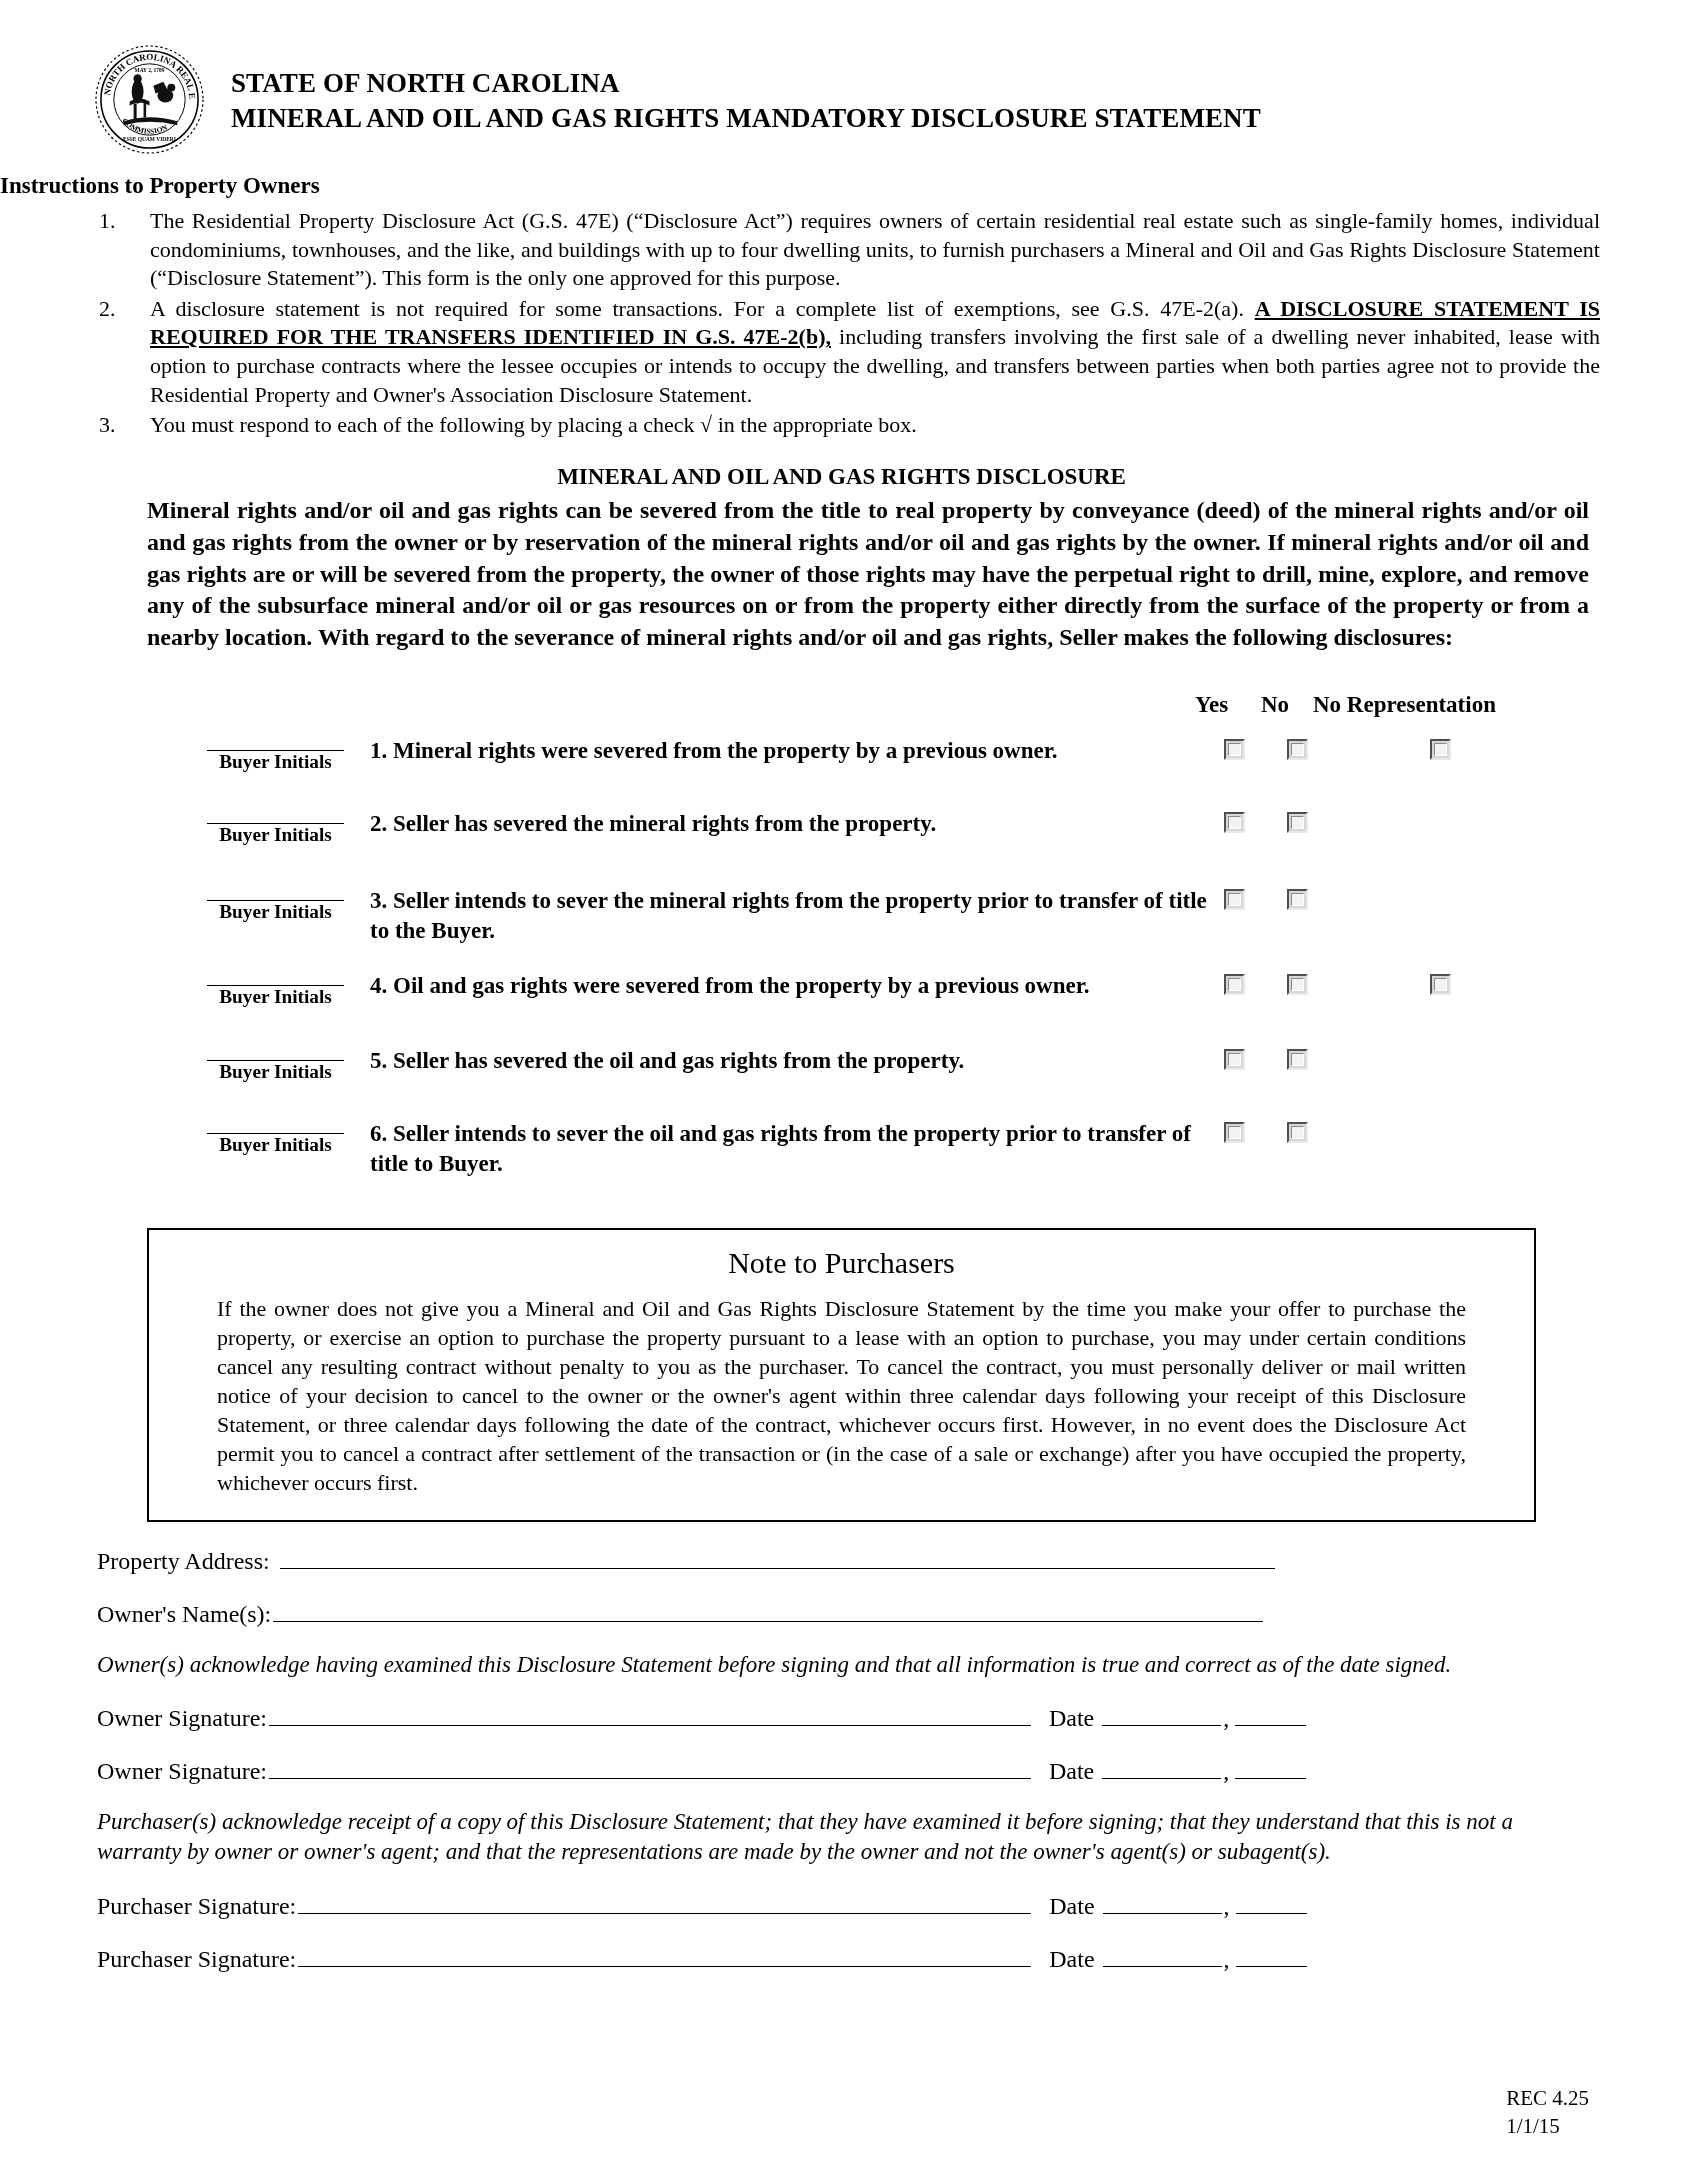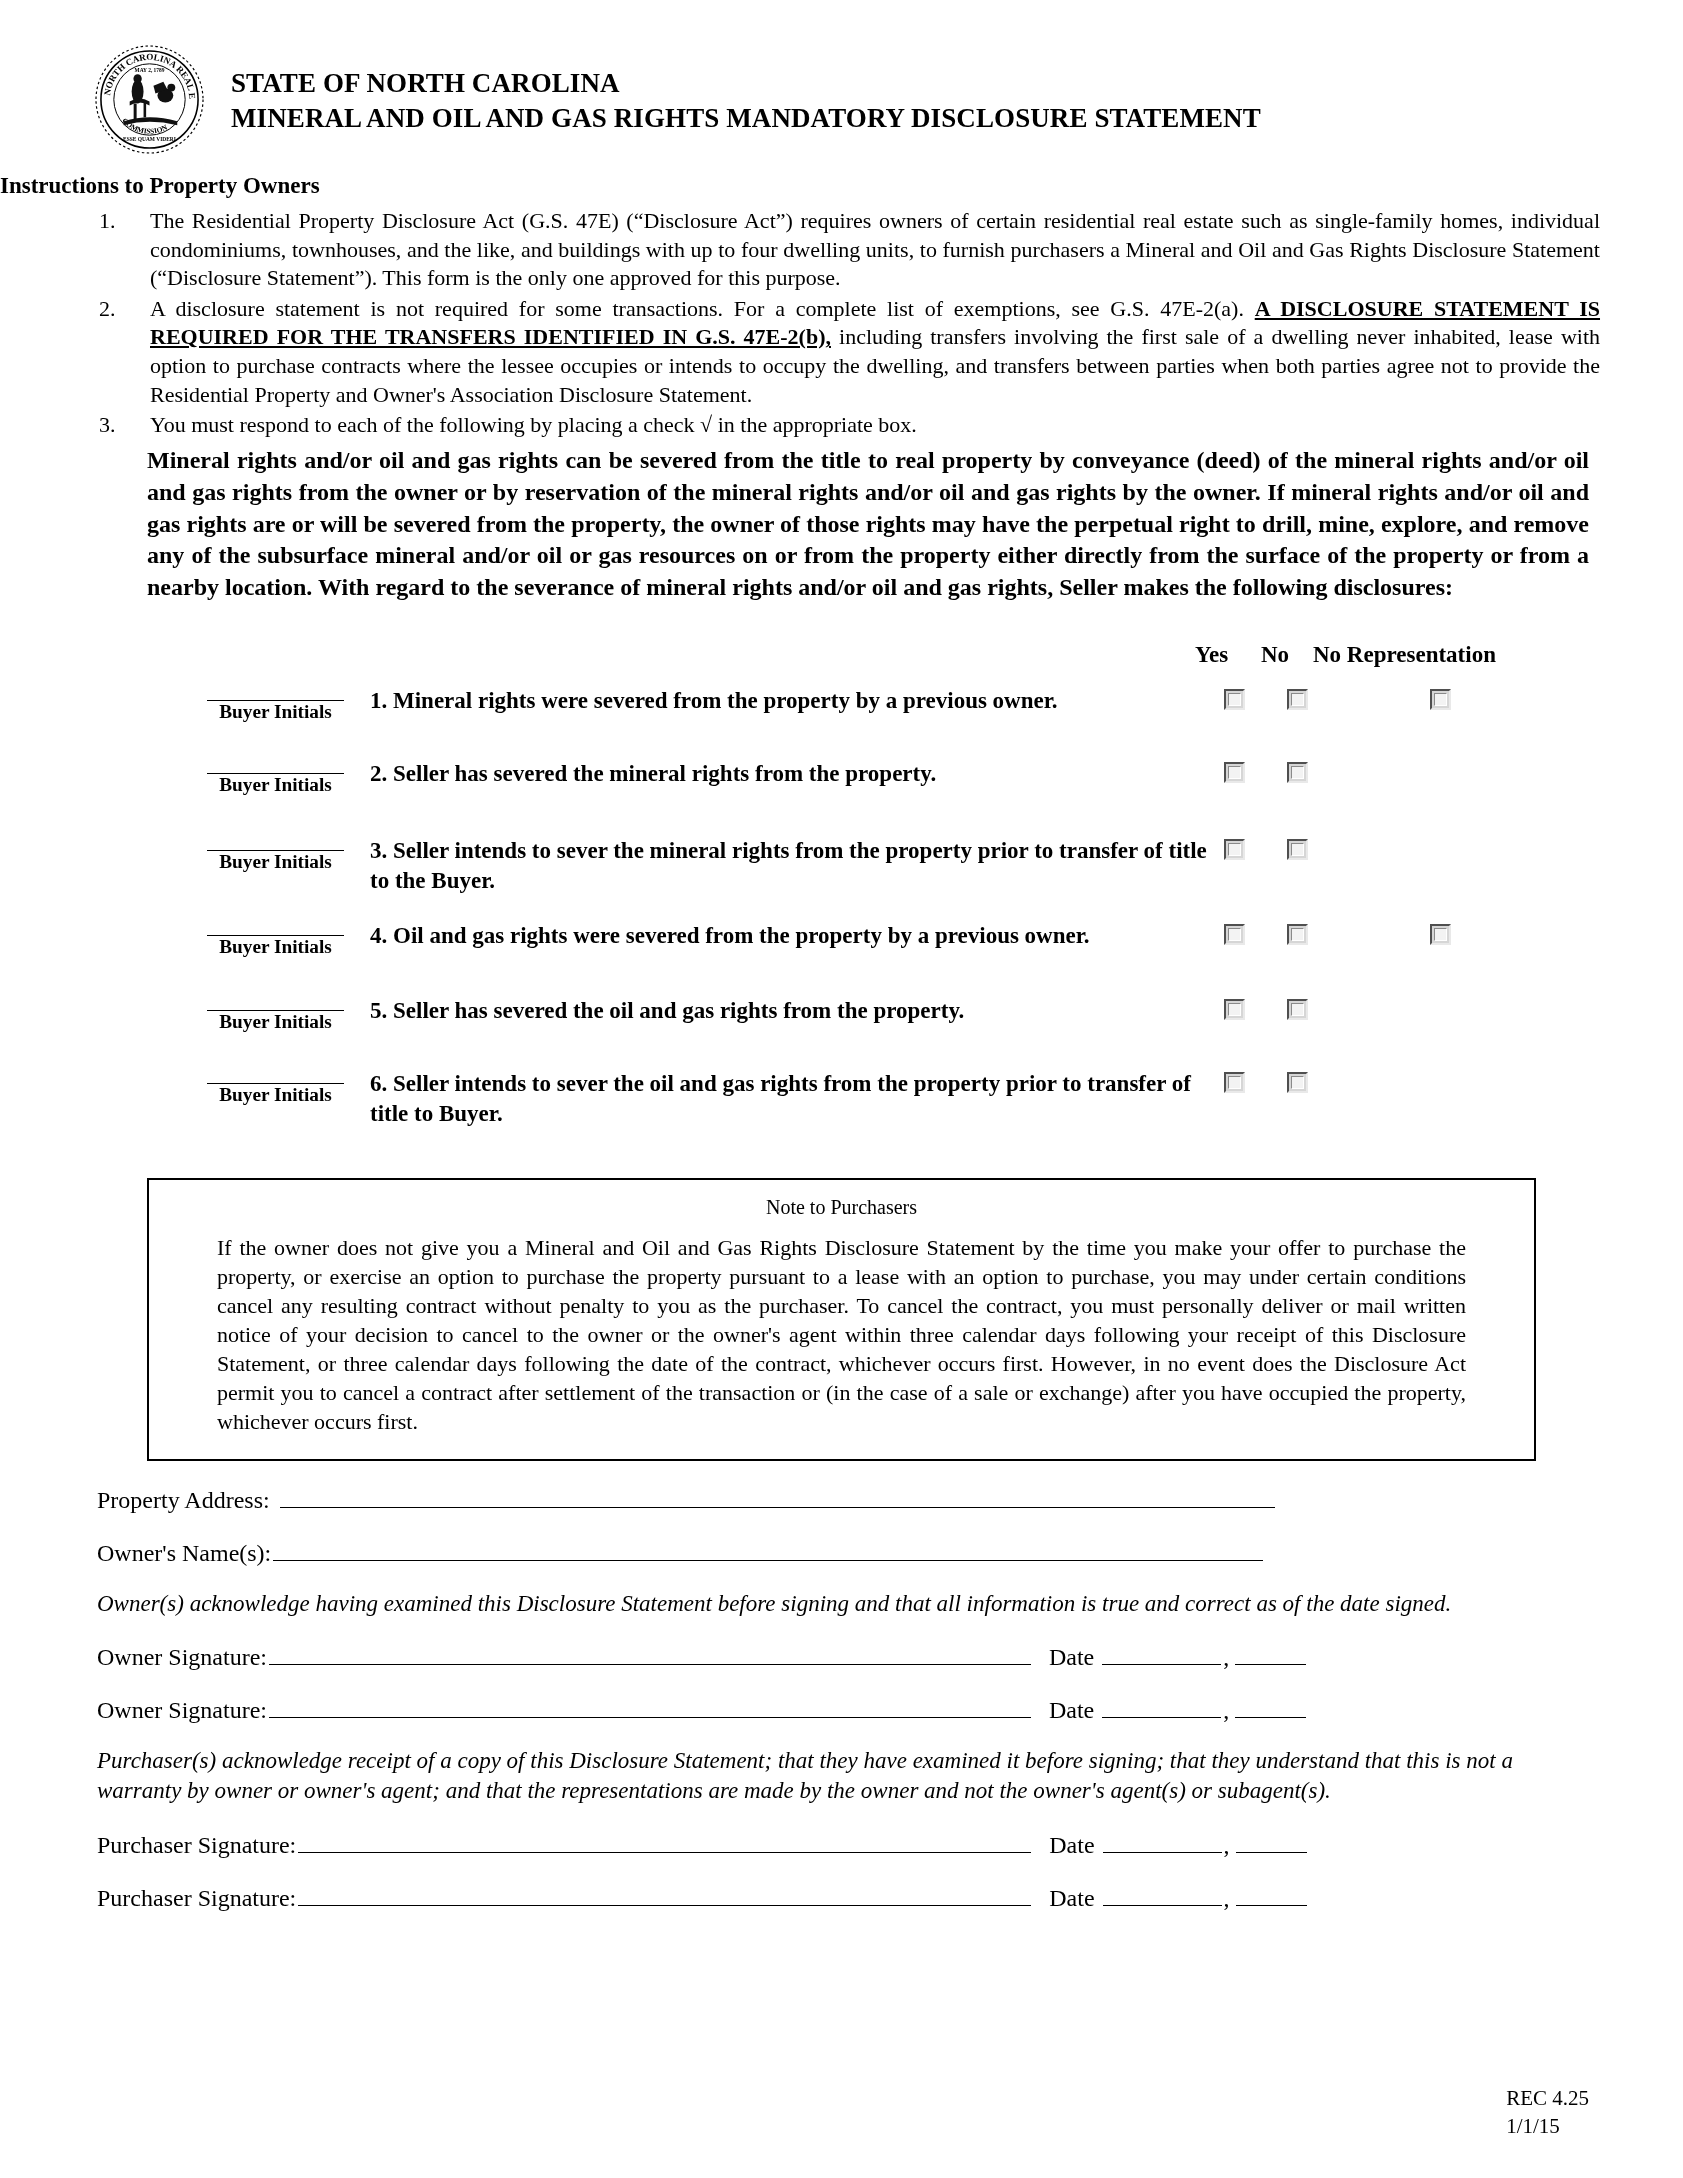--- a/index.html
+++ b/index.html
@@ -174,21 +174,21 @@
 
   
   .notebox {
     margin: 34px 147px 0 147px;
     border: 2px solid #000;
     padding: 16px 30px 22px 30px;
     box-sizing: border-box;
   }
   .note-title {
     text-align: center;
-    font-size: 20px;
+    font-size: 30px;
     font-weight: normal;
     margin-bottom: 14px;
   }
   .note-body {
     font-size: 22px;
     line-height: 1.32;
     text-align: justify;
     margin: 0 38px;
   }
 
@@ -282,20 +282,21 @@
       <span class="num">1.</span><span>The Residential Property Disclosure Act (G.S. 47E) (“Disclosure Act”) requires owners of certain residential real estate such as single-family homes, individual condominiums, townhouses, and the like, and buildings with up to four dwelling units, to furnish purchasers a Mineral and Oil and Gas Rights Disclosure Statement (“Disclosure Statement”). This form is the only one approved for this purpose.</span>
     </li>
     <li style="margin-top:2px;">
       <span class="num">2.</span><span>A disclosure statement is not required for some transactions. For a complete list of exemptions, see G.S. 47E-2(a). </span><span class="ul-bold">A DISCLOSURE STATEMENT IS REQUIRED FOR THE TRANSFERS IDENTIFIED IN  G.S. 47E-2(b),</span><span> including transfers involving the first sale of a dwelling never inhabited, lease with option to purchase contracts where the lessee occupies or intends to occupy the dwelling, and transfers between parties when both parties agree not to provide the Residential Property and Owner's Association Disclosure Statement.</span>
     </li>
     <li style="margin-top:2px;">
       <span class="num">3.</span><span>You must respond to each of the following by placing a check √  in the appropriate box.</span>
     </li>
   </ul>
 
+  <div class="sec-head">MINERAL AND OIL AND GAS RIGHTS DISCLOSURE</div>
   <div class="disclosure-body">Mineral rights and/or oil and gas rights can be severed from the title to real property by conveyance (deed) of the mineral rights and/or oil and gas rights from the owner or by reservation of the mineral rights and/or oil and gas rights by the owner. If mineral rights and/or oil and gas rights are or will be severed from the property, the owner of those rights may have the perpetual right to drill, mine, explore, and remove any of the subsurface mineral and/or oil or gas resources on or from the property either directly from the surface of the property or from a nearby location. With regard to the severance of mineral rights and/or oil and gas rights, Seller makes the following disclosures:</div>
 
   <div class="col-head">
     <span class="ch-yes">Yes</span>
     <span class="ch-no">No</span>
     <span class="ch-norep">No Representation</span>
   </div>
 
   <div class="rows">
 

